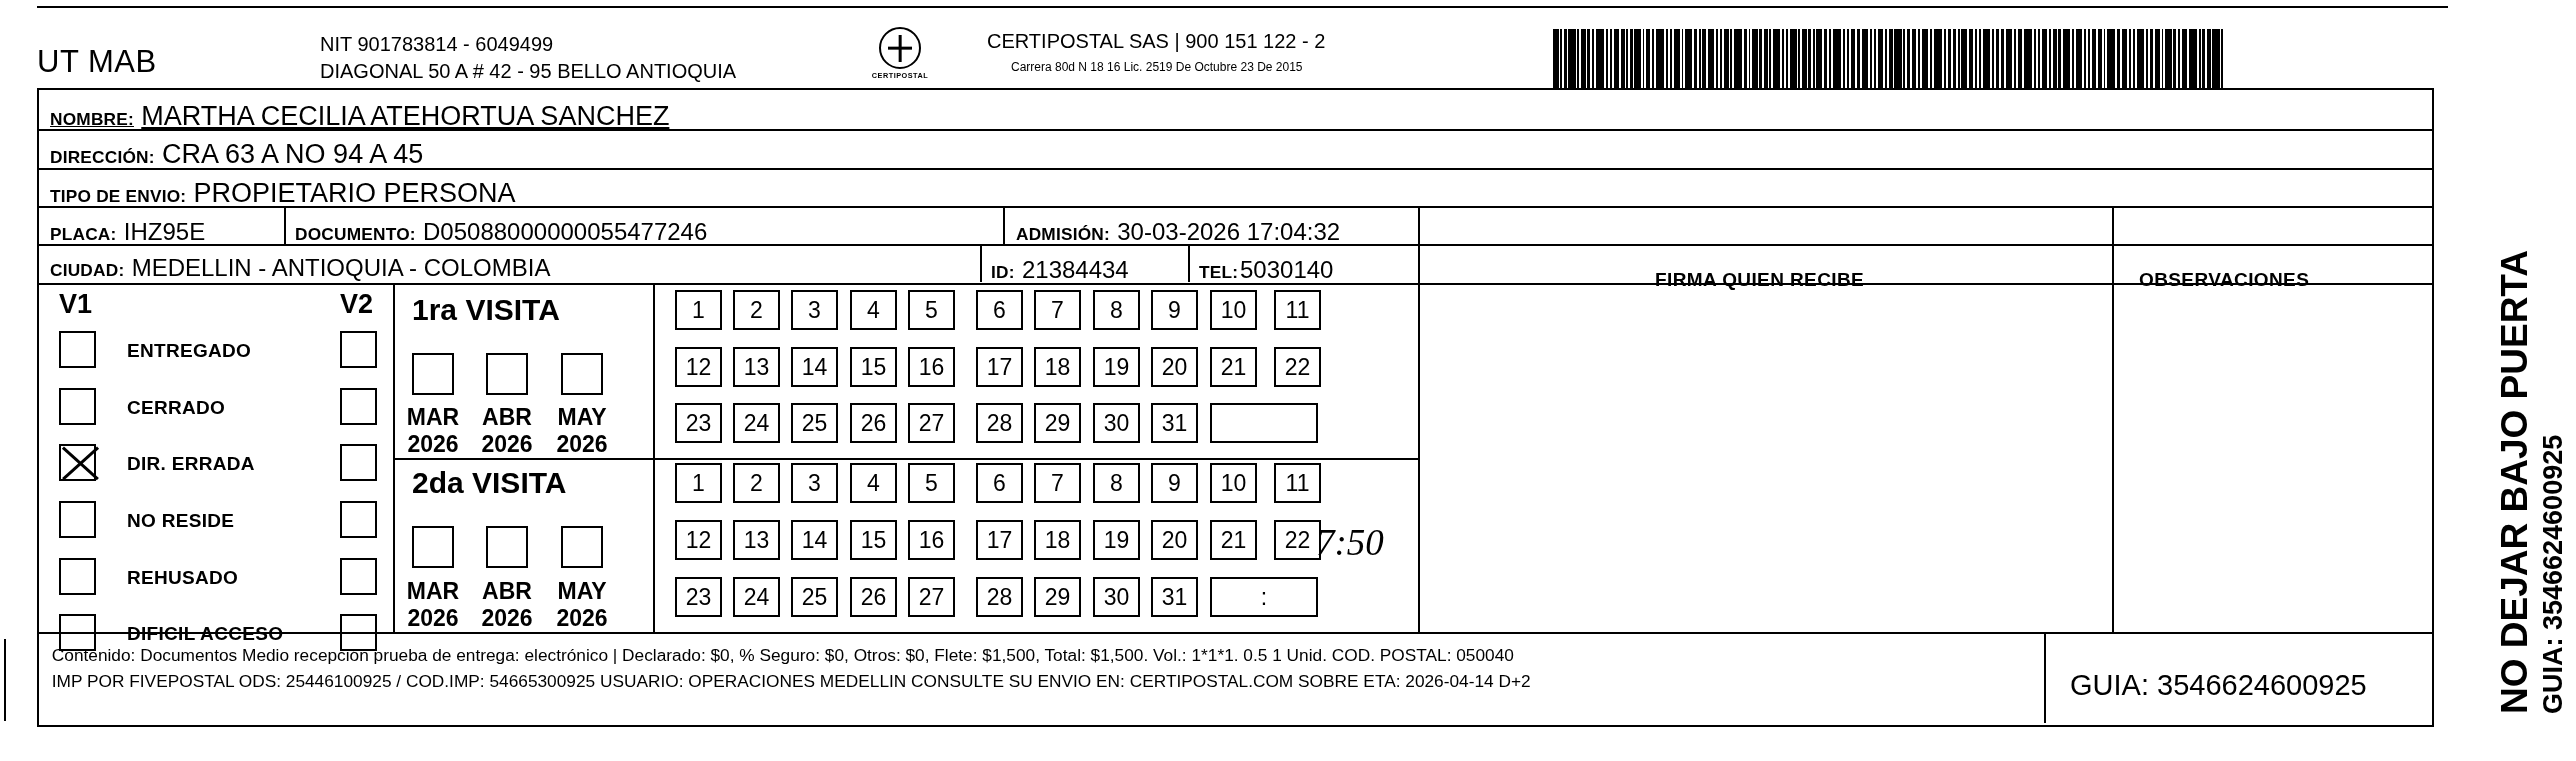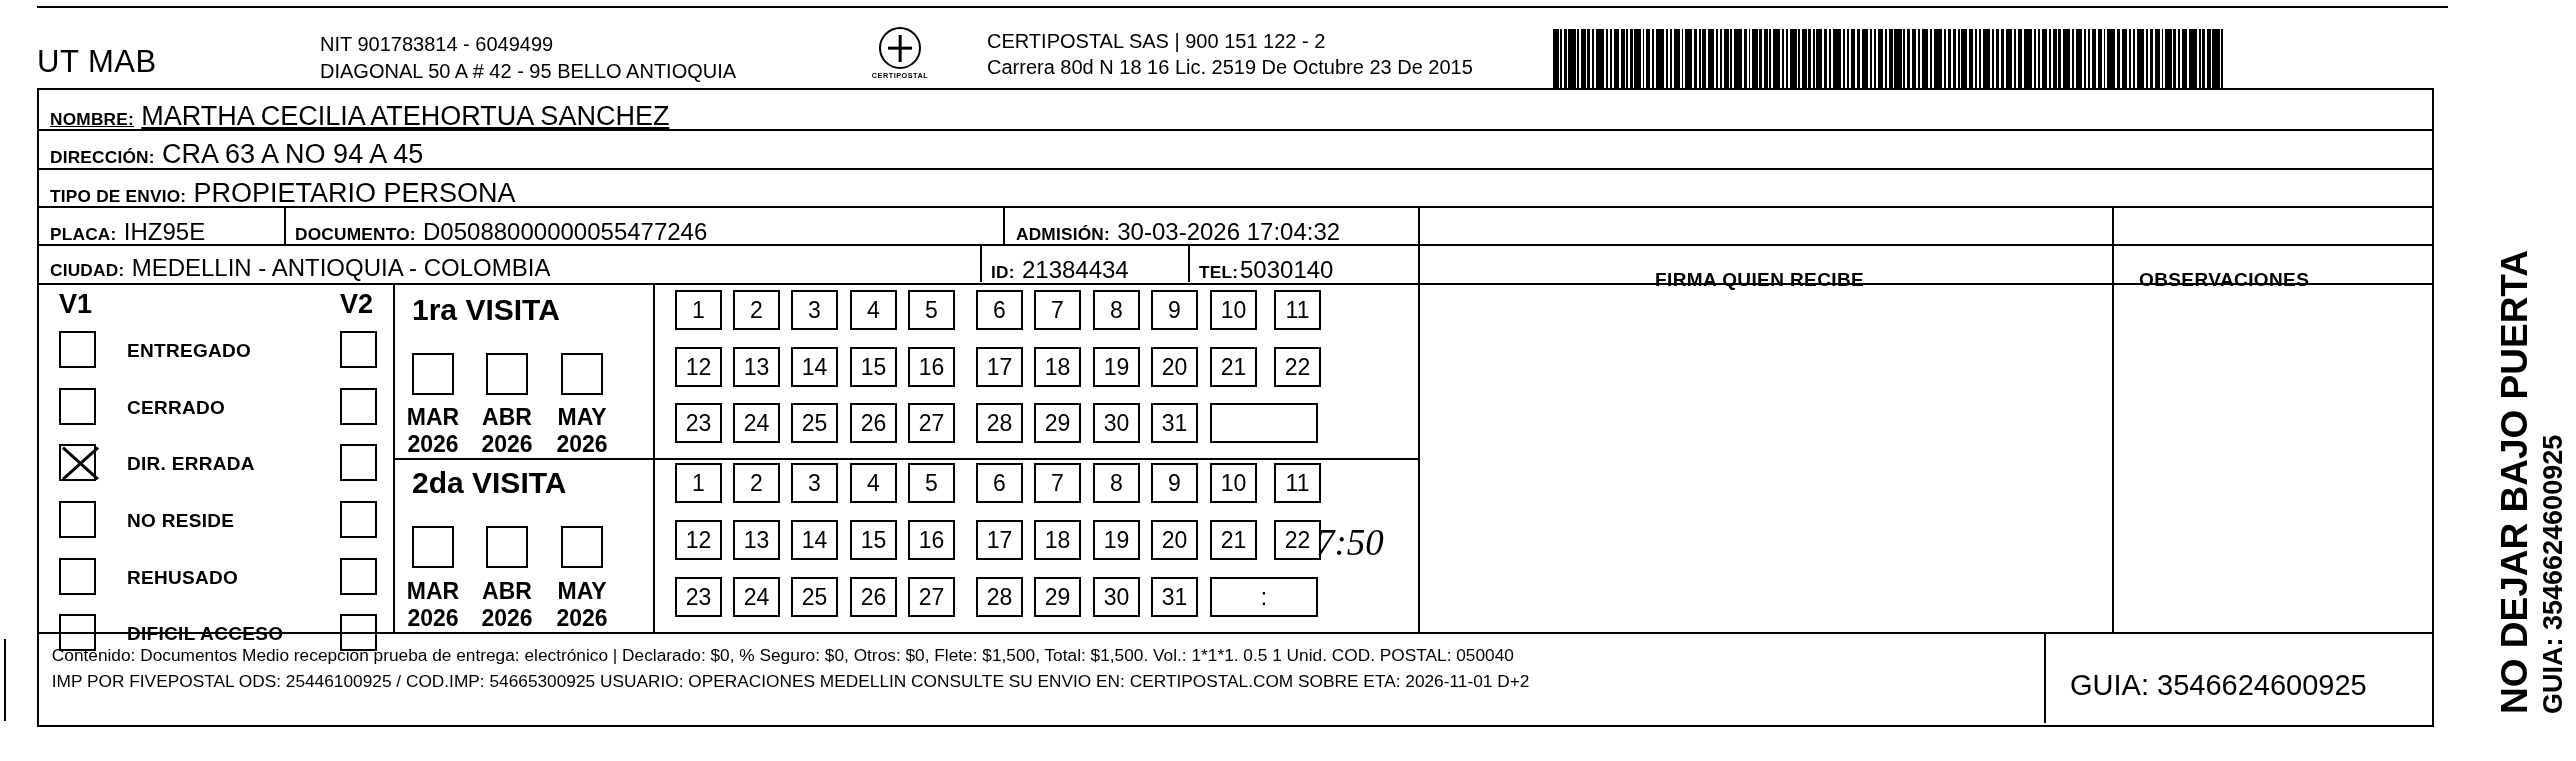--- a/index.html
+++ b/index.html
@@ -21,21 +21,21 @@
   }
   .logo .ring:after{
     content:""; position:absolute; left:50%; top:5.5px; width:2.7px; height:27px; background:#000; transform:translateX(-50%);
   }
   .logo .ring:before{
     content:""; position:absolute; left:7.3px; top:50%; width:24px; height:2.7px; background:#000; transform:translateY(-50%);
   }
   .logo .logotext { font-size:7.3px; font-weight:700; letter-spacing:0.5px; margin-top:1.8px; }
   .cert-block { position:absolute; left:950px; top:9px; font-size:19px; line-height:25.6px; }
   .cert-block .l1 { font-size:20px; }
-  .cert-block .l2 { font-size:20px; }
+  .cert-block .l2 { font-size:12px;margin-left:24px; }
 
   
   .barcode { position:absolute; left:1516px; top:9px; width:758px; height:60px; display:flex; align-items:flex-start; overflow:hidden; }
   .barcode i { display:block; height:60px; background:#000; margin-right:1.8px; }
 
   
   .box { position:absolute; left:37px; top:88px; width:2397px; height:639px; border:2.7px solid #000; box-sizing:border-box; }
   .hline { position:absolute; left:0; width:100%; height:1.8px; background:#000; }
   .vline { position:absolute; width:1.8px; background:#000; }
 
@@ -421,21 +421,21 @@
         <div class="daywide" style="left:1171px; top:487px;">:</div>
       </div>
 
     <div class="scrawl" style="left:1277px; top:431px;">7:50</div>
 
     <div class="firma-hdr" style="left:1616px; top:179px;">FIRMA QUIEN RECIBE</div>
     <div class="firma-hdr" style="left:2100px; top:179px;">OBSERVACIONES</div>
 
     <div class="foot" style="left:12.8px; top:553px; width:1991px;">
       <div>Contenido: Documentos Medio recepción prueba de entrega: electrónico | Declarado: $0, % Seguro: $0, Otros: $0, Flete: $1,500, Total: $1,500. Vol.: 1*1*1. 0.5  1 Unid. COD. POSTAL: 050040</div>
-      <div>IMP POR FIVEPOSTAL ODS: 25446100925 / COD.IMP: 54665300925 USUARIO: OPERACIONES MEDELLIN CONSULTE SU ENVIO EN: CERTIPOSTAL.COM SOBRE ETA: 2026-11-01 D+2</div>
+      <div>IMP POR FIVEPOSTAL ODS: 25446100925 / COD.IMP: 54665300925 USUARIO: OPERACIONES MEDELLIN CONSULTE SU ENVIO EN: CERTIPOSTAL.COM SOBRE ETA: 2026-04-14 D+2</div>
     </div>
     <div class="vline" style="left:2005px; top:542px; height:91px;"></div>
     <div class="guia-text" style="left:2031px; top:579px;">GUIA: 3546624600925</div>
 
   </div>
 
   <div class="rotpanel">
     <div class="rot-text rot-main" style="left:58px; top:626px; transform:rotate(-90deg);">NO DEJAR BAJO PUERTA</div>
     <div class="rot-text rot-sub" style="left:102px; top:626px; transform:rotate(-90deg);">GUIA: 3546624600925</div>
   </div>

